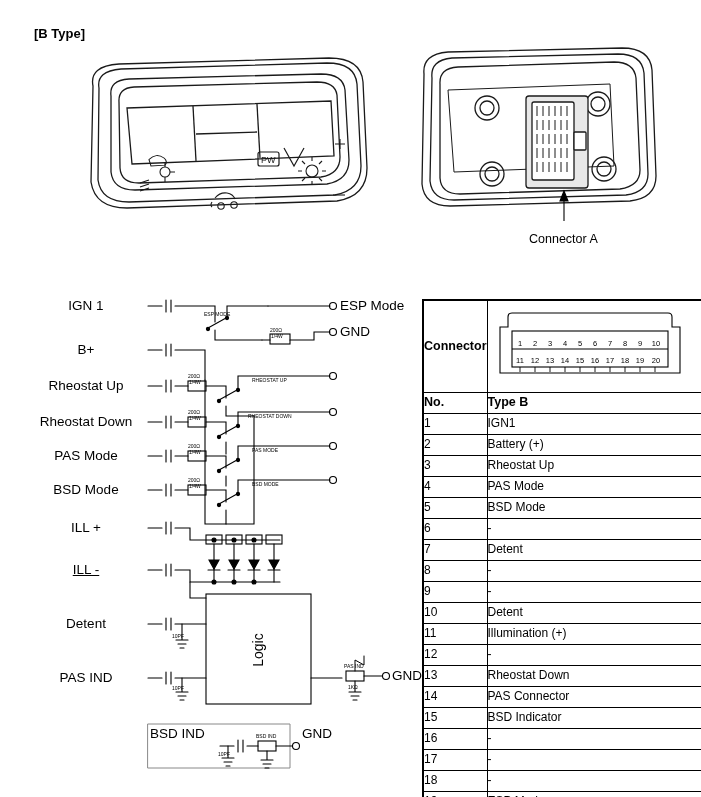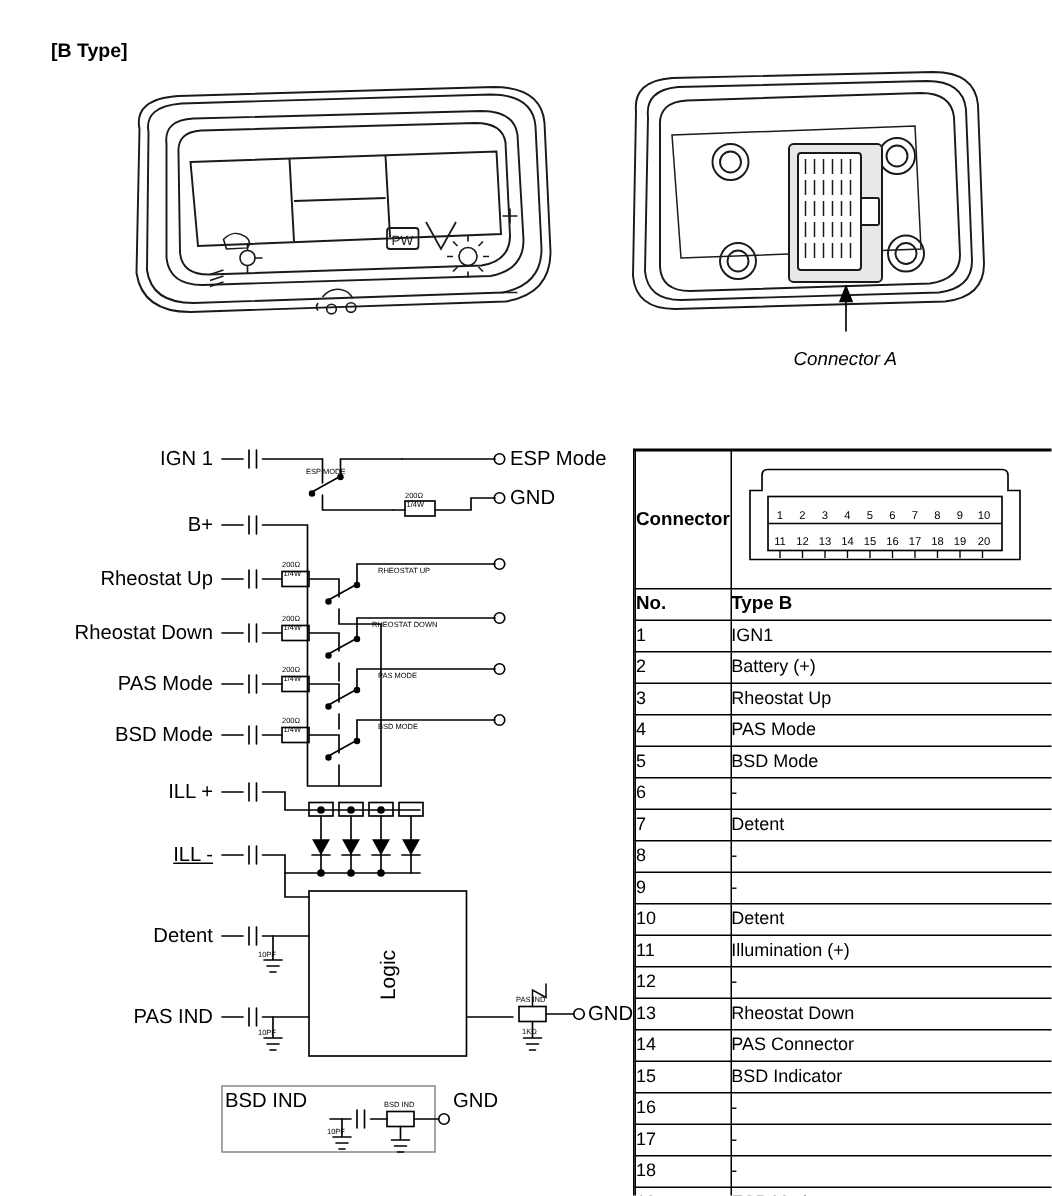--- a/index.html
+++ b/index.html
@@ -44,35 +44,34 @@
     left: 390px;
     top: 30px;
     width: 245px;
     height: 175px;
   }
   .connector-label {
     position: absolute;
     left: 505px;
     top: 216px;
     font-size: 12.5px;
-    font-style: italic;
   }
 
   
   .schematic {
     position: absolute;
     left: 6px;
     top: 272px;
     width: 390px;
     height: 500px;
   }
   .sig-label {
     position: absolute;
     font-size: 13.5px;
-    text-align: right;
+    text-align: center;
     white-space: nowrap;
   }
   .sig-label.right {
     text-align: left;
   }
   .logic-label {
     position: absolute;
     font-size: 14px;
     transform: rotate(-90deg);
     transform-origin: center center;

